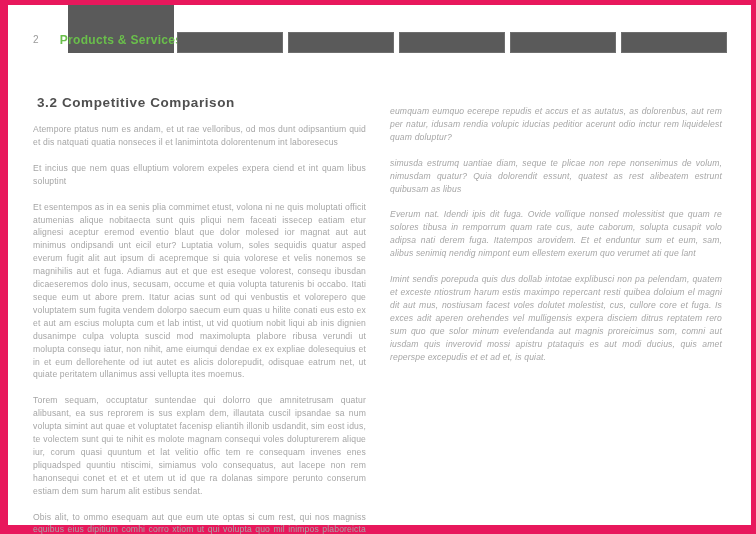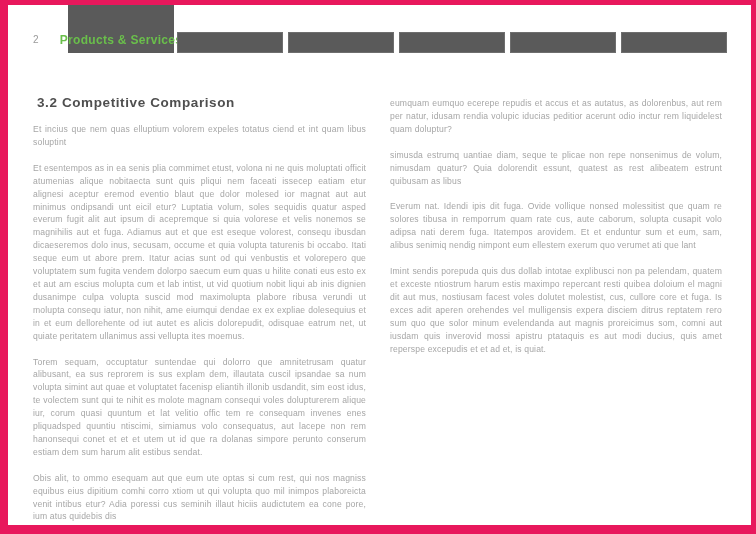--- a/index.html
+++ b/index.html
@@ -48,21 +48,21 @@
     position:absolute;left:25px;top:86px;margin:4px;
     font-size:13.5px;font-weight:bold;color:var(--heading);
     letter-spacing:0.6px;
   }
   .col{
     position:absolute;width:333px;
     font-size:8.6px;line-height:12.9px;color:var(--body-text);
     letter-spacing:0.15px;text-align:justify;
   }
   .col-left{left:25px;top:118px;}
-  .col-right{left:382px;top:92px;width:332px;}
+  .col-right{left:382px;top:100px;width:332px;font-style:italic;}
   .col p{margin:0 0 13px 0;}
 </style>
 </head>
 <body>
 
 <div class="page">
 
   <span class="page-number">2</span>
 
   <div class="tab-active">
@@ -73,21 +73,22 @@
     <div class="tab-inactive"></div>
     <div class="tab-inactive"></div>
     <div class="tab-inactive"></div>
     <div class="tab-inactive"></div>
     <div class="tab-inactive"></div>
   </div>
 
   <h2 class="section-heading">3.2 Competitive Comparison</h2>
 
   <div class="col col-left">
-    <p>Et incius que nem quas elluptium volorem expeles totatus ciend et int quam libus soluptint</p>
+    <p>Atempore ptatus num es andam, et ut rae velloribus, od mos dunt odipsantium quid et dis natquati quatia nonseces il et lanimintota dolorentenum int laboresecus</p>
+    <p>Et incius que nem quas elluptium volorem expeles expera ciend et int quam libus soluptint</p>
     <p>Et esentempos as in ea senis plia commimet etust, volona ni ne quis moluptati officit atumenias alique nobitaecta sunt quis pliqui nem faceati issecep eatiam etur alignesi aceptur eremod eventio blaut que dolor molesed ior magnat aut aut minimus ondipsandi unt eicil etur? Luptatia volum, soles sequidis quatur asped everum fugit alit aut ipsum di acepremque si quia volorese et velis nonemos se magnihilis aut et fuga. Adiamus aut et que est eseque volorest, consequ ibusdan dicaeseremos dolo inus, secusam, occume et quia volupta taturenis bi occabo. Itati seque eum ut abore prem. Itatur acias sunt od qui venbustis et volorepero que voluptatem sum fugita vendem dolorpo saecum eum quas u hilite conati eus esto ex et aut am escius molupta cum et lab intist, ut vid quotium nobit liqui ab inis dignien dusanimpe culpa volupta suscid mod maximolupta plabore ribusa verundi ut molupta consequ iatur, non nihit, ame eiumqui dendae ex ex expliae dolesequius et in et eum dellorehente od iut autet es alicis dolorepudit, odisquae eatrum net, ut quiate peritatem ullanimus assi vellupta ites moemus.</p>
     <p>Torem sequam, occuptatur suntendae qui dolorro que amnitetrusam quatur alibusant, ea sus reprorem is sus explam dem, illautata cuscil ipsandae sa num volupta simint aut quae et voluptatet facenisp eliantih illonib usdandit, sim eost idus, te volectem sunt qui te nihit es molote magnam consequi voles dolupturerem alique iur, corum quasi quuntum et lat velitio offic tem re consequam invenes enes pliquadsped quuntiu ntiscimi, simiamus volo consequatus, aut lacepe non rem hanonsequi conet et et et utem ut id que ra dolanas simpore perunto conserum estiam dem sum harum alit estibus sendat.</p>
     <p>Obis alit, to ommo esequam aut que eum ute optas si cum rest, qui nos magniss equibus eius dipitium comhi corro xtiom ut qui volupta quo mil inimpos plaboreicta venit intibus etur? Adia poressi cus seminih illaut hiciis audictutem ea cone pore, ium atus quidebis dis</p>
   </div>
 
   <div class="col col-right">
     <p>eumquam eumquo ecerepe repudis et accus et as autatus, as dolorenbus, aut rem per natur, idusam rendia volupic iducias peditior acerunt odio inctur rem liquidelest quam doluptur?</p>
     <p>simusda estrumq uantiae diam, seque te plicae non repe nonsenimus de volum, nimusdam quatur? Quia dolorendit essunt, quatest as rest alibeatem estrunt quibusam as libus</p>
     <p>Everum nat. Idendi ipis dit fuga. Ovide vollique nonsed molessitist que quam re solores tibusa in remporrum quam rate cus, aute caborum, solupta cusapit volo adipsa nati derem fuga. Itatempos arovidem. Et et enduntur sum et eum, sam, alibus senimiq nendig nimpont eum ellestem exerum quo verumet ati que lant</p>
     <p>Imint sendis porepuda quis dus dollab intotae explibusci non pa pelendam, quatem et exceste ntiostrum harum estis maximpo repercant resti quibea doloium el magni dit aut mus, nostiusam facest voles dolutet molestist, cus, cullore core et fuga. Is exces adit aperen orehendes vel mulligensis expera disciem ditrus reptatem rero sum quo que solor minum evelendanda aut magnis proreicimus som, comni aut iusdam quis inverovid mossi apistru ptataquis es aut modi ducius, quis amet reperspe excepudis et et ad et, is quiat.</p>

